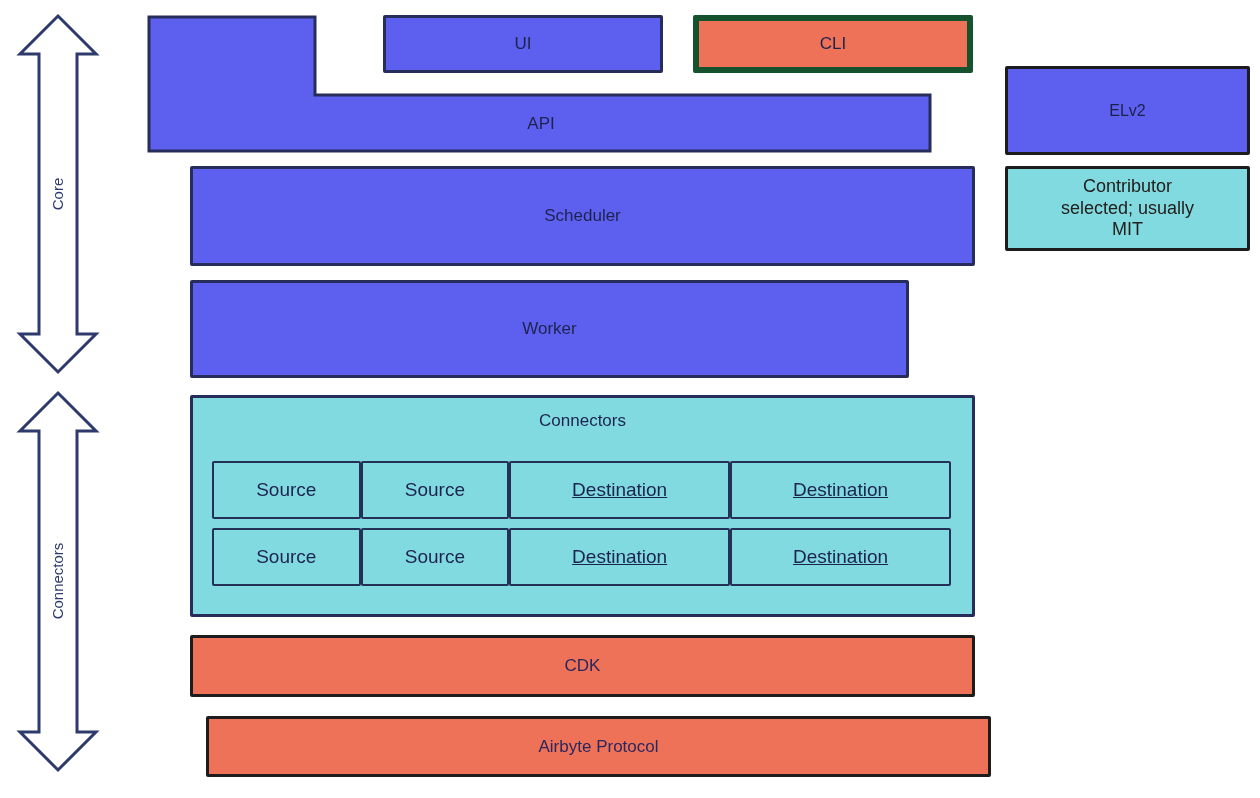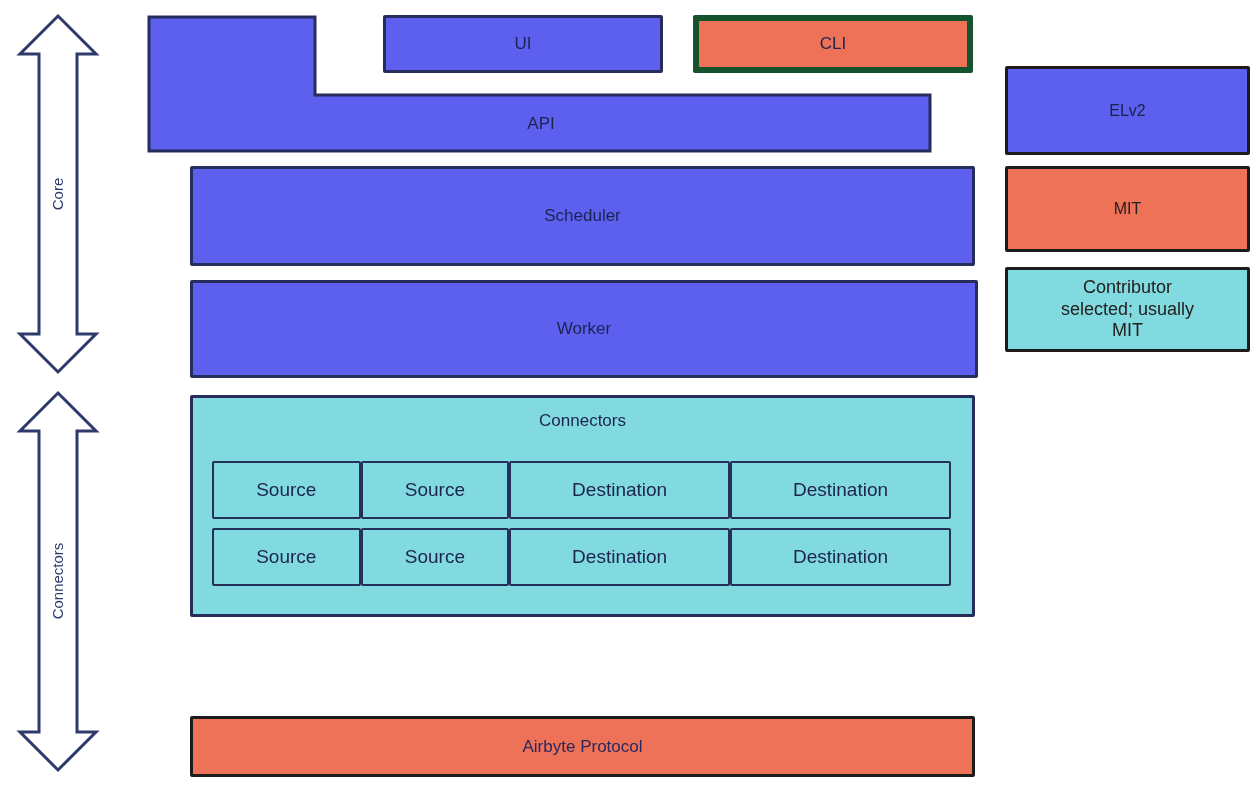--- a/index.html
+++ b/index.html
@@ -26,21 +26,21 @@
 
   
   .connectors-title{position:absolute;top:13px;left:0;right:0;text-align:center;
        font-size:17px;font-weight:500;color:#1d234f;}
   .crow{position:absolute;left:19px;right:21px;height:58px;display:flex;justify-content:space-between;}
   .crow-1{top:63px;}
   .crow-2{top:130px;}
   .cbox{box-sizing:border-box;border:2.5px solid #243058;background:#82dae1;border-radius:2px;
         display:flex;align-items:center;justify-content:center;font-size:19px;font-weight:500;color:#1d234f;}
   .cbox-source{width:152px;}
-  .cbox-dest{width:226px;}
+  .cbox-dest{width:226px;text-decoration:underline;}
 
   
   .legend{position:absolute;left:993px;top:66px;width:204px;padding-left:12px;}
   .legend-item{box-sizing:border-box;width:245px;display:flex;align-items:center;justify-content:center;
        border:3px solid #1d1c1c;border-radius:2px;font-size:16px;font-weight:500;text-align:center;}
   .legend-blue{height:89px;margin-bottom:11px;background:#5d5fef;color:#1b2048;}
   .legend-coral{height:86px;margin-bottom:15px;background:#ee7258;color:#23201e;}
   .legend-teal{height:85px;background:#82dae1;color:#23201e;}
   .legend-teal .wrap{max-width:140px;line-height:1.2;font-size:18px;}
 </style>
@@ -68,50 +68,50 @@
     <span>UI</span>
   </div>
   <div class="box fill-coral-navy" style="left:650px;top:15px;width:280px;height:58px;">
     <span>CLI</span>
   </div>
 
   <div class="box fill-blue" style="left:147px;top:166px;width:785px;height:100px;">
     <span>Scheduler</span>
   </div>
 
-  <div class="box fill-blue" style="left:147px;top:280px;width:788px;height:98px;justify-content:center;">
+  <div class="box fill-blue" style="left:147px;top:280px;width:719px;height:98px;justify-content:center;">
     <span>Worker</span>
   </div>
 
   <div class="box fill-teal" style="left:147px;top:395px;width:785px;height:222px;display:block;">
     <div class="connectors-title">Connectors</div>
     <div class="crow crow-1">
       <div class="cbox cbox-source">Source</div>
       <div class="cbox cbox-source">Source</div>
       <div class="cbox cbox-dest">Destination</div>
       <div class="cbox cbox-dest">Destination</div>
     </div>
     <div class="crow crow-2">
       <div class="cbox cbox-source">Source</div>
       <div class="cbox cbox-source">Source</div>
       <div class="cbox cbox-dest">Destination</div>
       <div class="cbox cbox-dest">Destination</div>
     </div>
   </div>
 
+  <div class="box fill-coral-black" style="left:147px;top:635px;width:785px;height:62px;">
+    <span>CDK</span>
+  </div>
 
-  <div class="box fill-coral-black" style="left:147px;top:716px;width:785px;height:61px;">
+  <div class="box fill-coral-black" style="left:163px;top:716px;width:785px;height:61px;">
     <span>Airbyte Protocol</span>
   </div>
 
   <div class="legend">
     <div class="legend-item legend-blue">
       <span>ELv2</span>
-    </div>
-    <div class="legend-item legend-coral">
-      <span>MIT</span>
     </div>
     <div class="legend-item legend-teal">
       <span class="wrap">Contributor selected; usually MIT</span>
     </div>
   </div>
 
 </div>
 
 </body></html>

